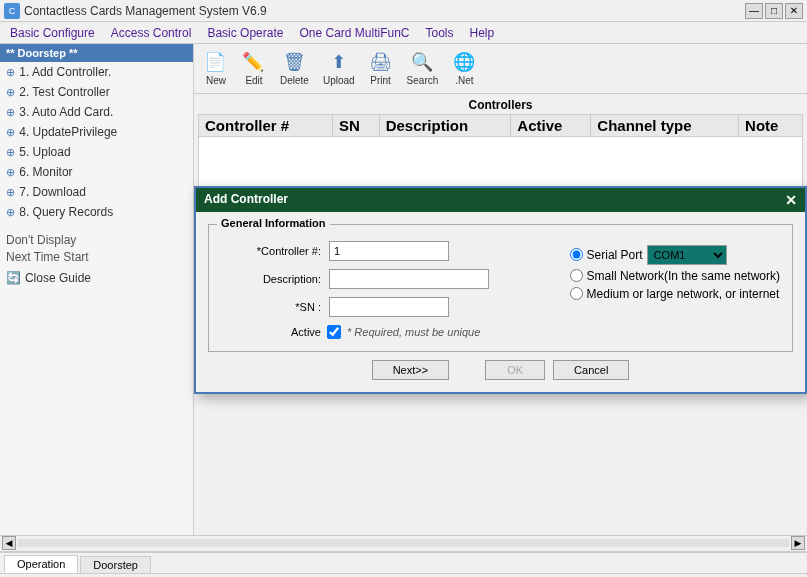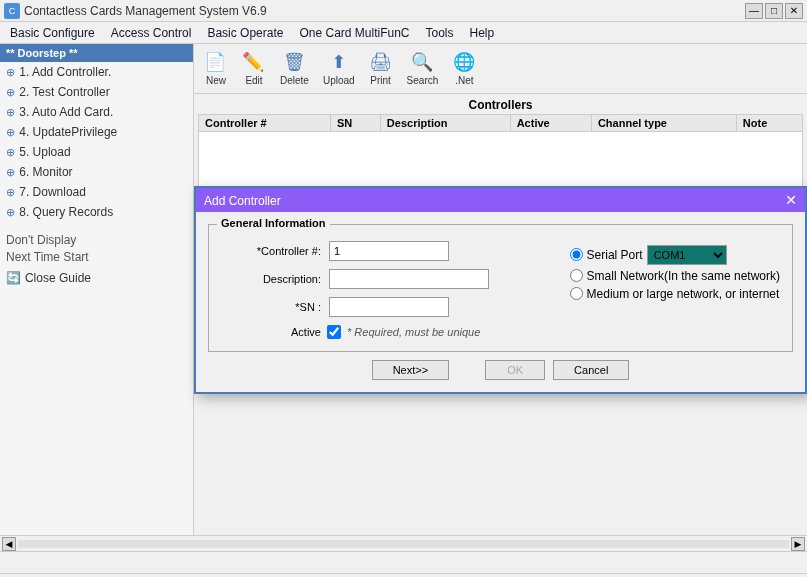--- a/index.html
+++ b/index.html
@@ -26,21 +26,21 @@
       background: #f0f0f0;
       height: 22px;
       display: flex;
       align-items: center;
       border-bottom: 1px solid #ccc;
       padding: 0 2px;
     }
     .menu-item {
       padding: 2px 8px;
       cursor: pointer;
-      color: #0f172a;
+      color: #4c1d95;
     }
 
     
     .main-layout {
       display: flex;
       height: calc(577px - 22px - 22px - 20px - 22px);
     }
 
     
     .sidebar {
@@ -111,21 +111,21 @@
     }
     .data-table {
       width: 100%;
       border-collapse: collapse;
     }
     .data-table th, .data-table td {
       border: 1px solid #ccc;
       padding: 2px 6px;
       text-align: left;
       background: white;
-      font-size: 11px;
+      font-size: 15px;
     }
     .data-table th {
       background: #e8e8e8;
       font-weight: bold;
     }
 
     
     .status-bar {
       height: 20px;
       background: #f0f0f0;
@@ -175,28 +175,28 @@
     }
 
     
     .dialog {
       background: #f0f0f0;
       border: 2px solid #4a7ab5;
       width: 640px;
       box-shadow: 4px 4px 12px rgba(0,0,0,0.3);
     }
     .dialog-title-bar {
-      background: #8b5cf6;
+      background: #14532d;
       color: white;
       padding: 4px 8px;
       font-size: 12px;
-      font-weight: normal;
+      font-weight: bold;
       display: flex;
       justify-content: space-between;
-      align-items: flex-end;
+      align-items: flex-start;
     }
     .dialog-title-close {
       cursor: pointer;
       font-size: 14px;
     }
     .dialog-body {
       padding: 12px;
     }
     .group-box {
       border: 1px solid #aaa;
@@ -487,20 +487,24 @@
 
   </div>
 </div>
 
 <div style="border-top: 1px solid #ccc; background: #f0f0f0; height: 38px; display: flex; flex-direction: column;">
   <div style="height: 16px; background: #f0f0f0; border-bottom: 1px solid #ccc; display: flex; align-items: center; padding: 0 2px;">
     <button style="font-size:9px; width:14px; height:14px; border:1px solid #999; background:#ddd; cursor:pointer;">◀</button>
     <div style="flex:1; height:8px; background:#e0e0e0; margin: 0 2px;"></div>
     <button style="font-size:9px; width:14px; height:14px; border:1px solid #999; background:#ddd; cursor:pointer;">▶</button>
   </div>
+  <div class="tab-bar">
+    <div class="tab active">Operation</div>
+    <div class="tab">Doorstep</div>
+  </div>
 </div>
 
 <div class="status-bar">
   <span class="status-segment">Super Manager: abc</span>
   <span class="status-segment">Ver: 6.9.21</span>
   <span class="status-segment">0.</span>
   <span class="status-segment">2018-09-20  15:41:07</span>
 </div>
 
 </body></html>

